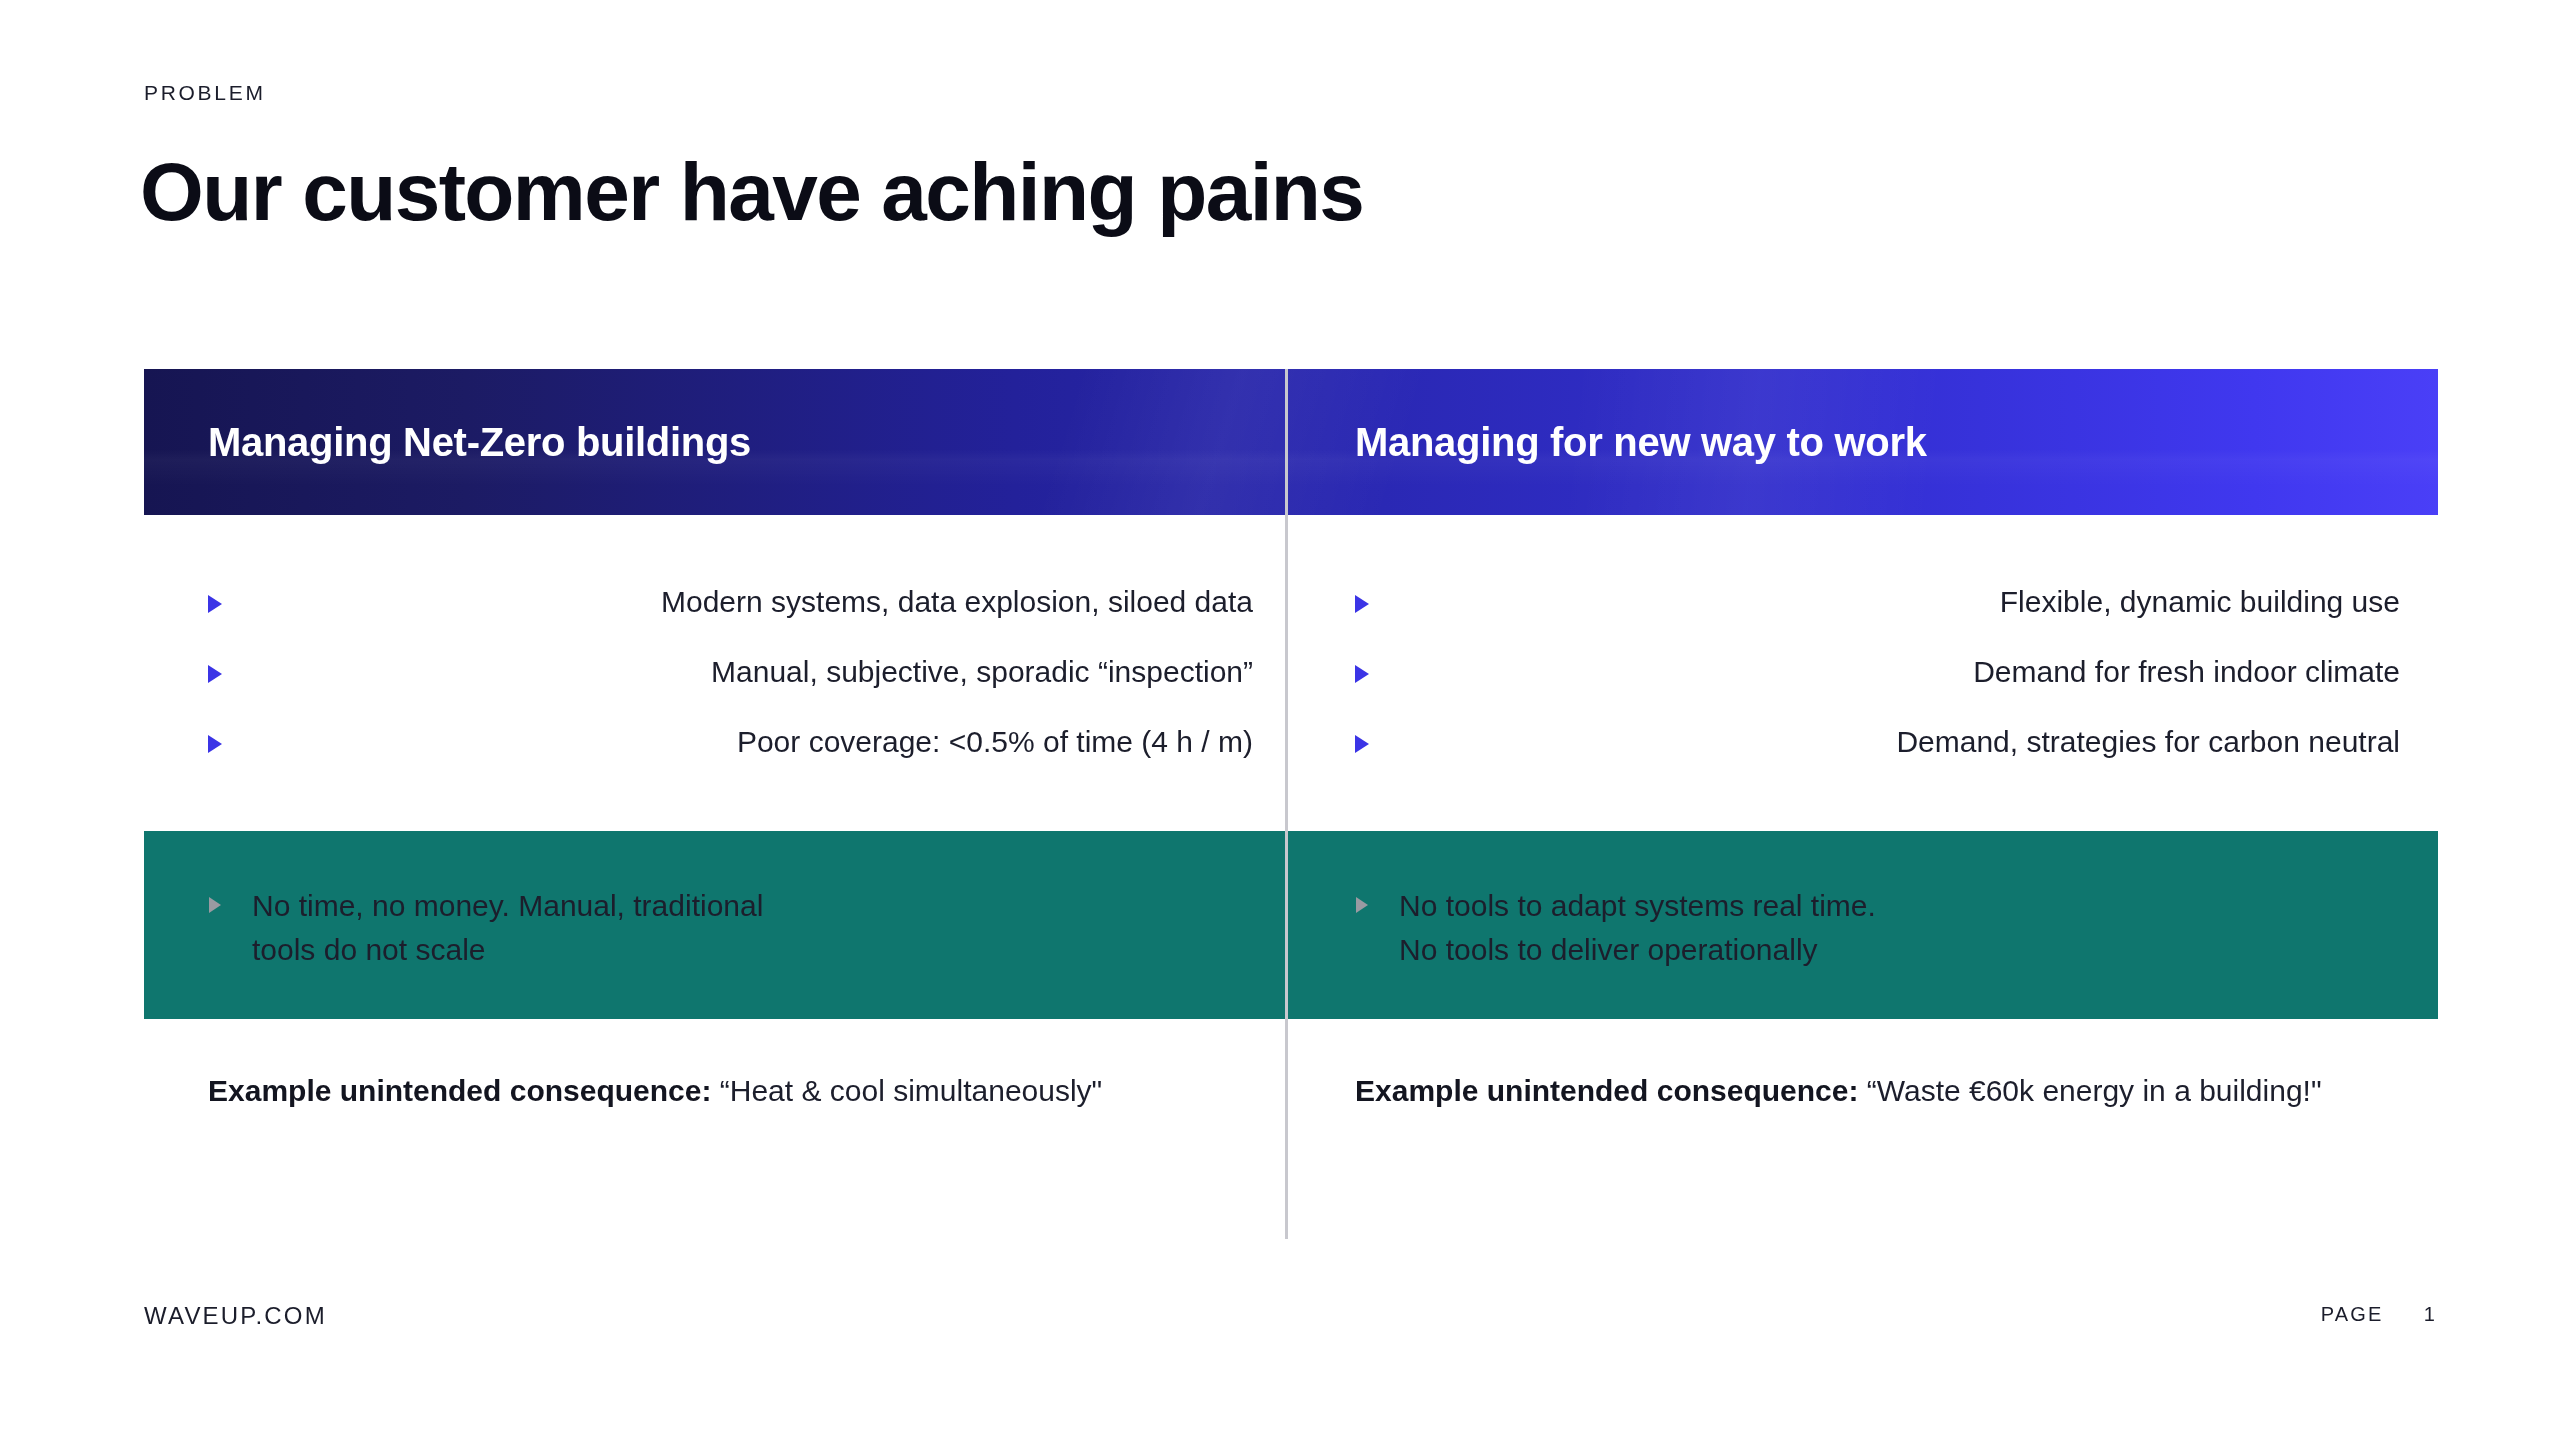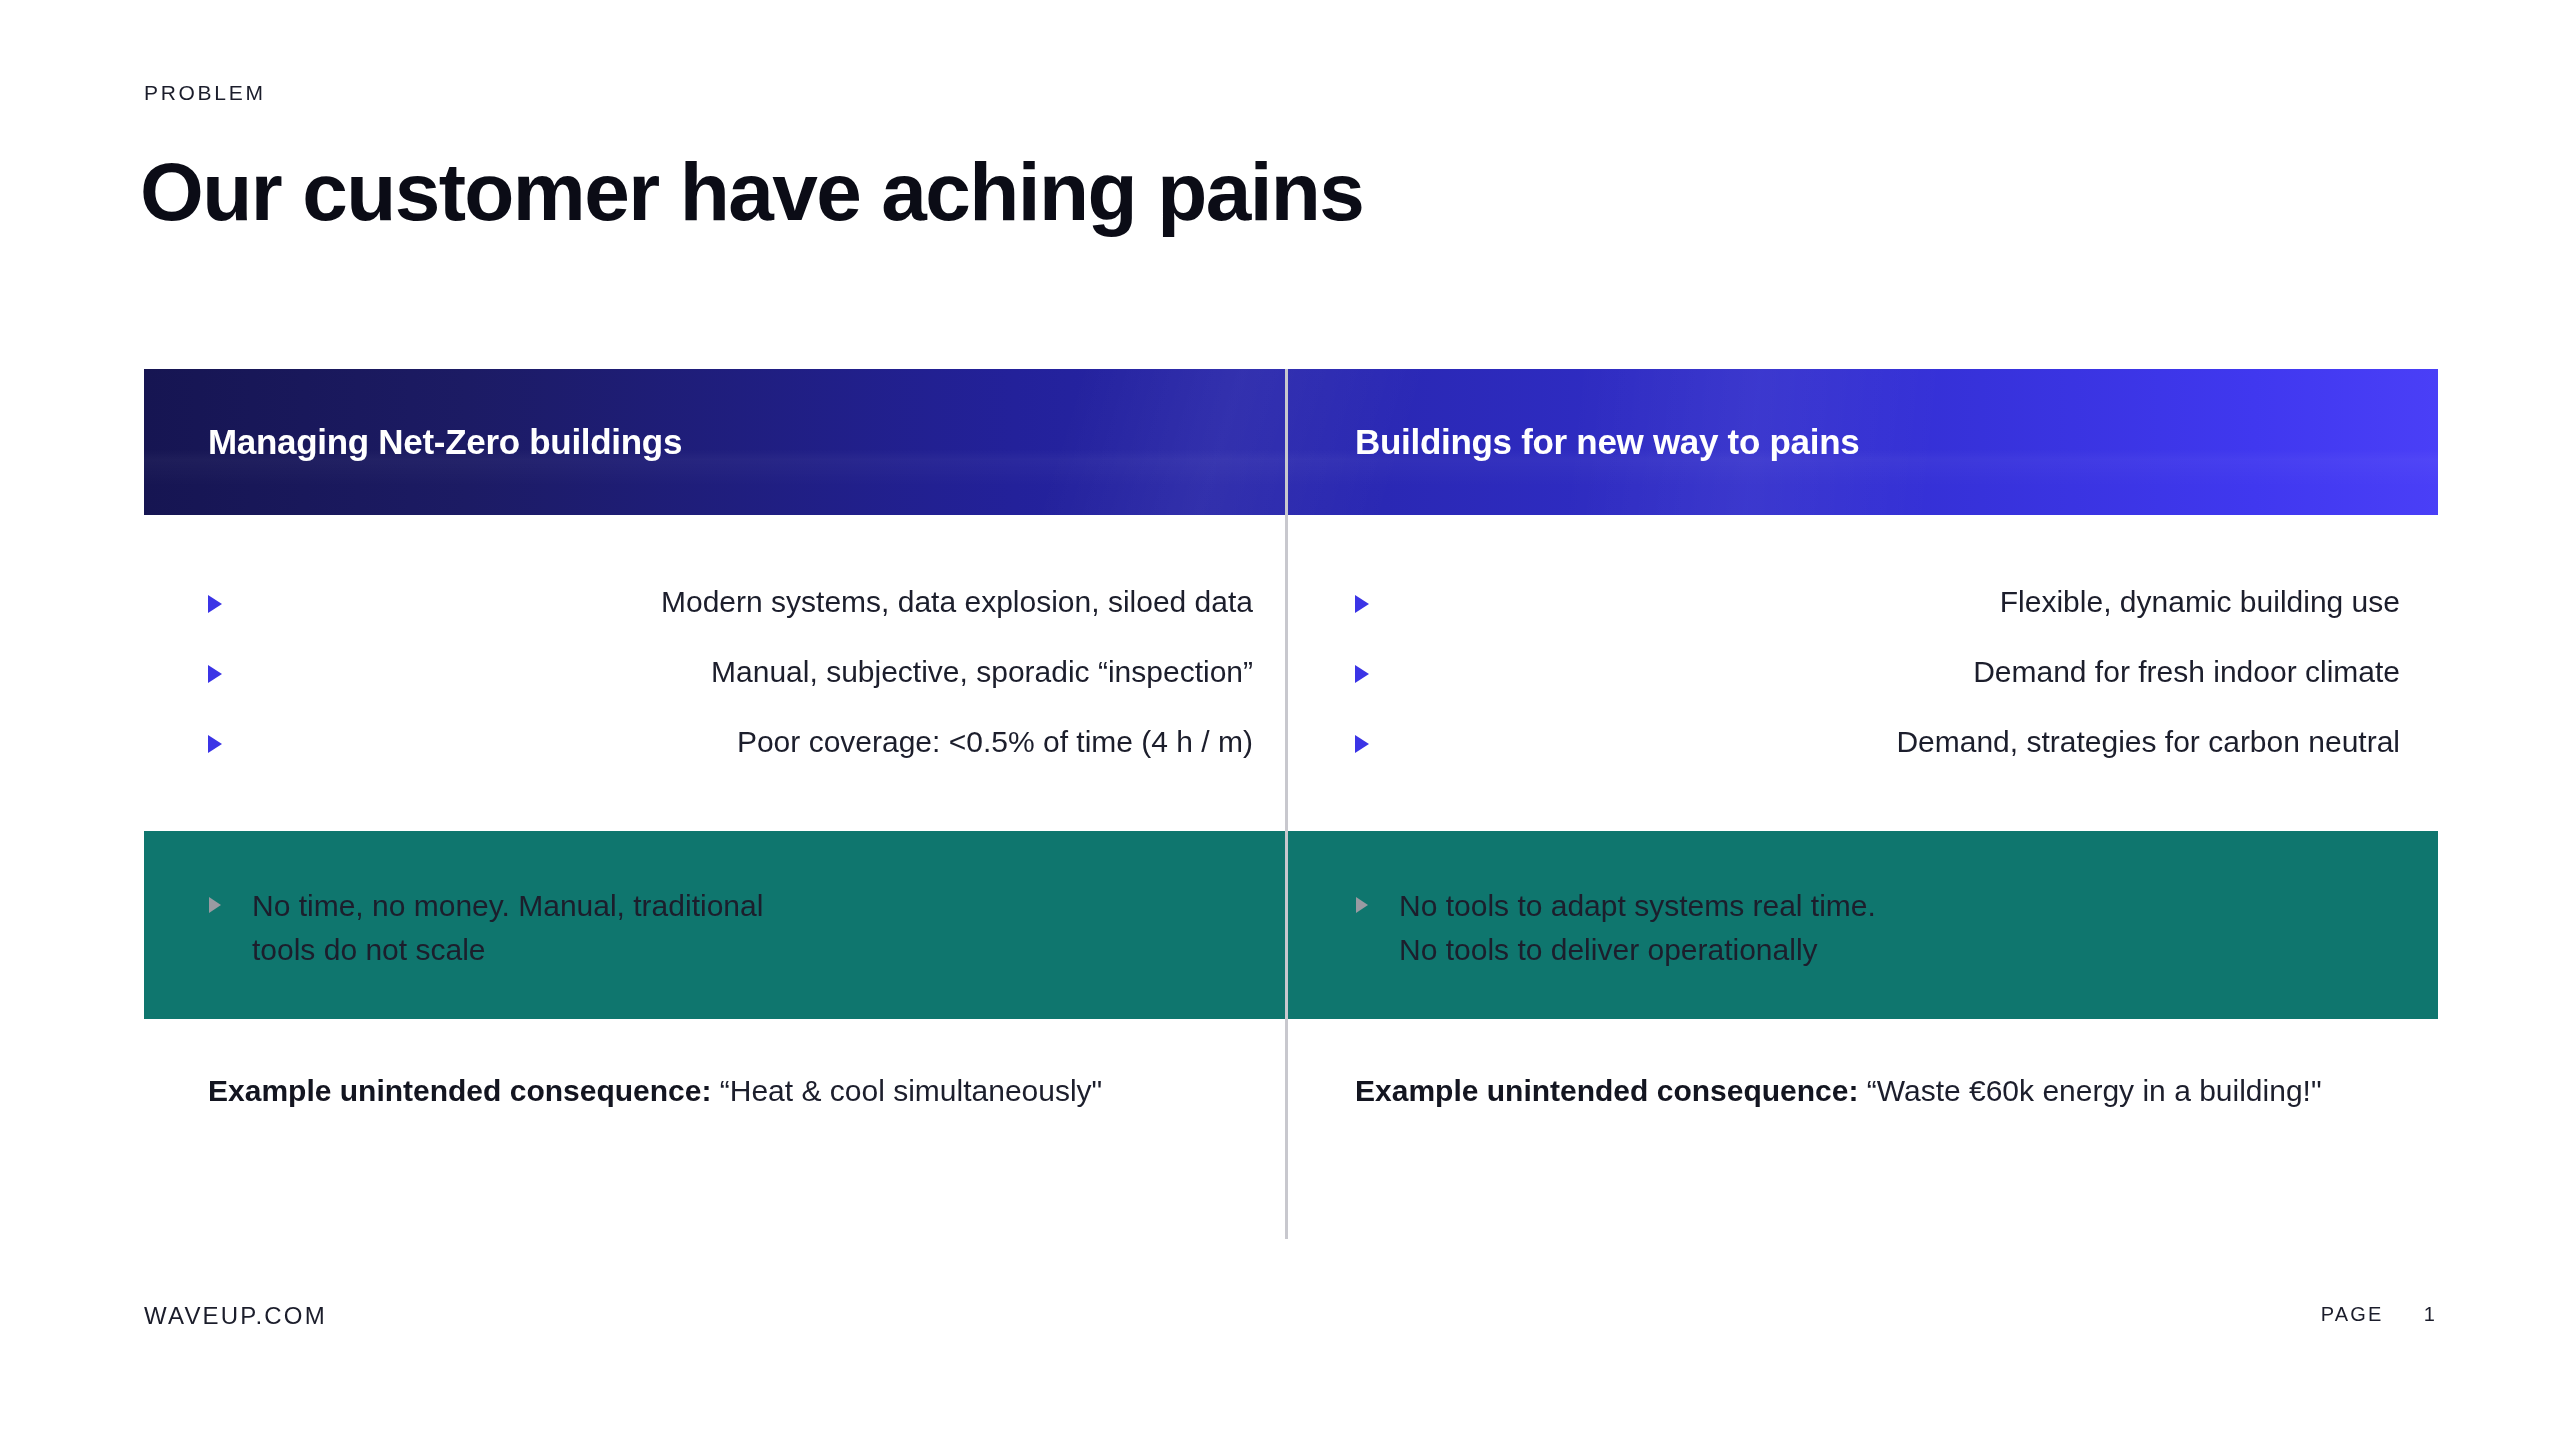--- a/index.html
+++ b/index.html
@@ -85,21 +85,21 @@
   .col-head {
     position: relative;
     z-index: 2;
     width: 50%;
     display: flex;
     align-items: center;
     padding-left: 64px;
   }
   .col-head-text {
     color: #ffffff;
-    font-size: 35px;
+    font-size: 40px;
     font-weight: 700;
     letter-spacing: -0.3px;
     line-height: 1.1;
     white-space: nowrap;
   }
 
   
   .divider {
     position: absolute;
     left: 1141px;
@@ -235,21 +235,21 @@
 
   <h1 class="page-title">Our customer have aching pains</h1>
 
   <div class="table">
 
     <div class="table-header">
       <div class="col-head">
         <span class="col-head-text">Managing Net-Zero buildings</span>
       </div>
       <div class="col-head">
-        <span class="col-head-text">Buildings for new way to pains</span>
+        <span class="col-head-text">Managing for new way to work</span>
       </div>
     </div>
 
     <div class="divider"></div>
 
     <div class="row-bullets">
       <div class="cell">
         <ul class="bullets">
           <li class="bullet">
             <span class="tri"></span>

